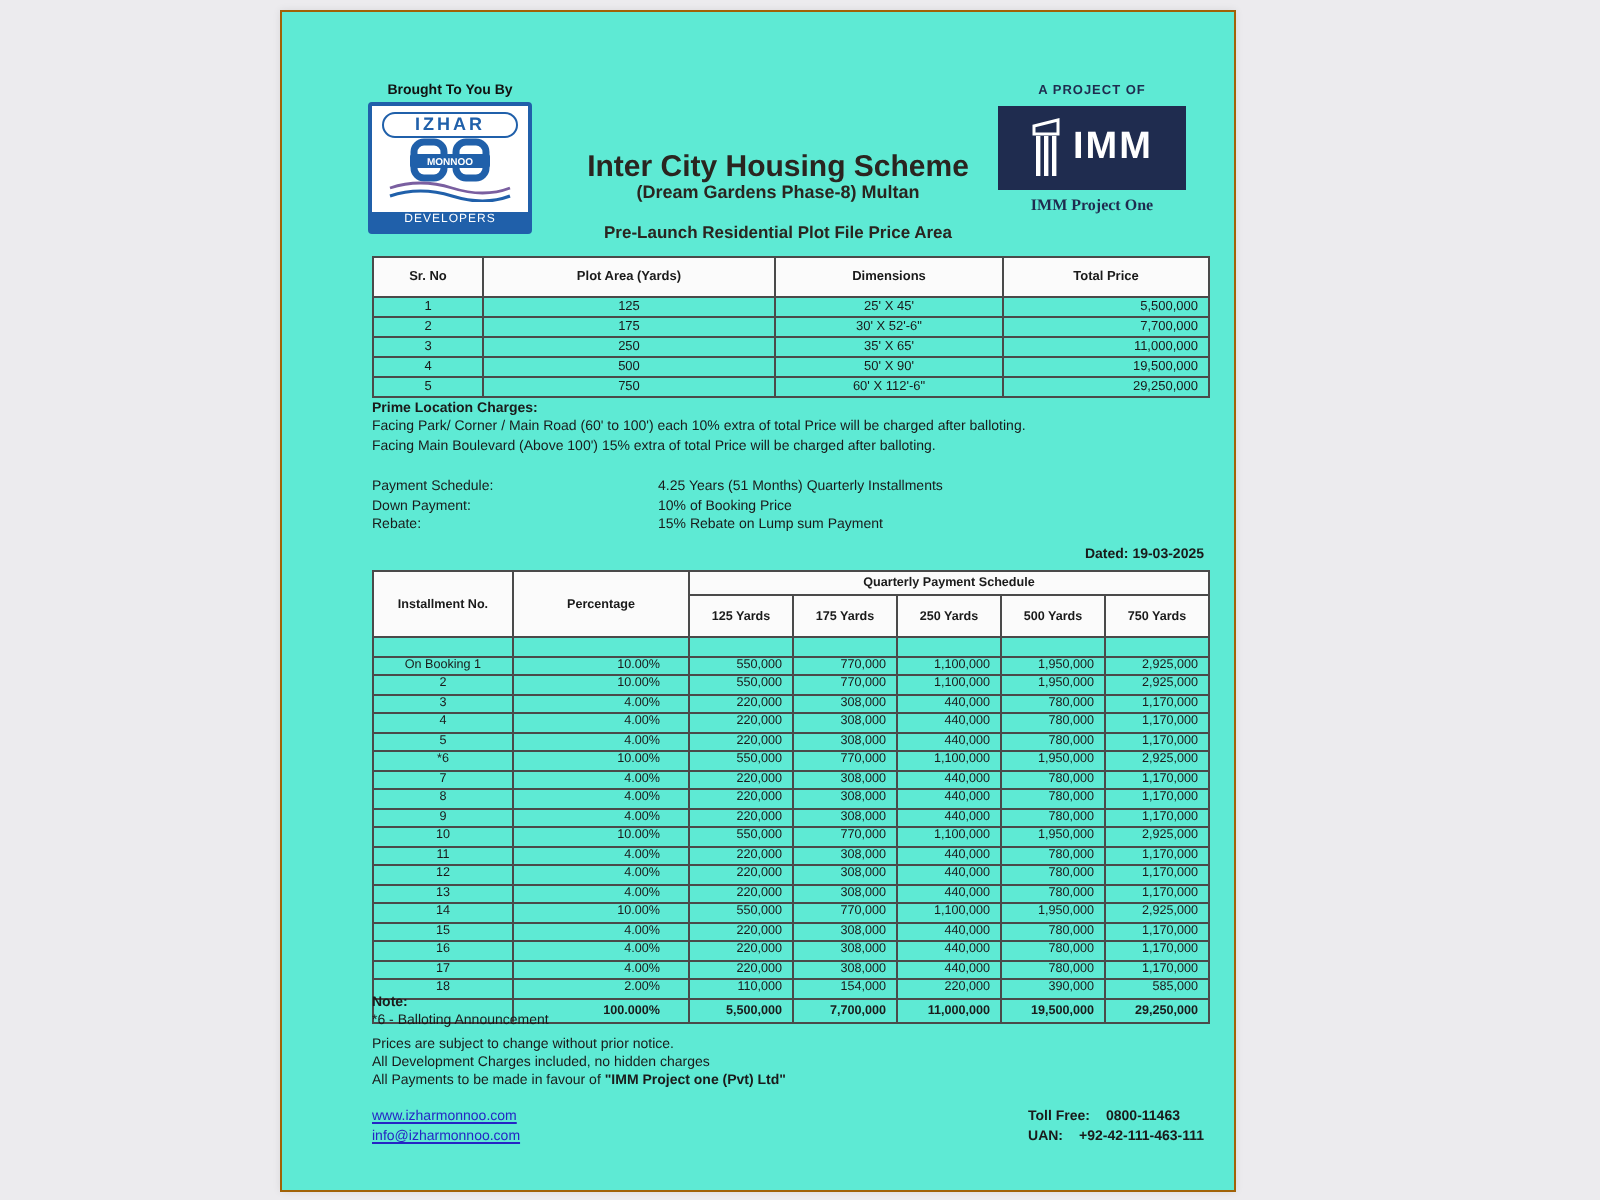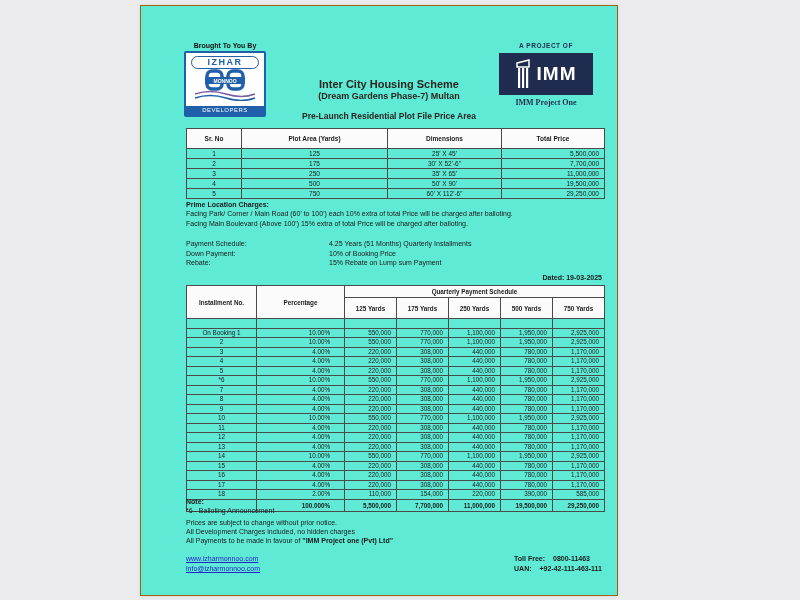--- a/index.html
+++ b/index.html
@@ -15,21 +15,21 @@
     background:#5eead4;border:1px solid #a16207;
     box-shadow:0 0 4px rgba(0,0,0,0.08);
   }
   
   .brought{position:absolute;left:43px;top:36px;width:82px;text-align:center;}
   .brought-label{font-size:7px;font-weight:bold;color:#111;}
   .izhar-box{margin-top:2px;border:2px solid #2060aa;background:#fff;height:62px;position:relative;border-radius:2px;}
   .izhar-name{margin:3px 5px 0;border:1.5px solid #2060aa;border-radius:7px;color:#2060aa;font-weight:bold;font-size:9px;letter-spacing:1.5px;line-height:11px;}
   .izhar-dev{position:absolute;bottom:0;left:0;right:0;background:#2060aa;color:#fff;font-size:6px;letter-spacing:0.5px;line-height:9px;}
   .titles{position:absolute;left:120px;top:72px;width:256px;text-align:center;color:#2a2520;}
-  .title-main{font-size:11px;font-weight:bold;line-height:12px;}
+  .title-main{font-size:15px;font-weight:bold;line-height:12px;}
   .title-sub{font-size:9px;font-weight:bold;line-height:12px;}
   .title-list{font-size:8.5px;font-weight:bold;margin-top:9px;}
   .project{position:absolute;left:350px;top:36px;width:110px;text-align:center;}
   .project-of{font-size:6.5px;font-weight:bold;color:#1f2c4f;letter-spacing:0.5px;}
   .imm-box{margin:4px auto 0;width:94px;height:42px;background:#1f2c4f;color:#fff;display:flex;align-items:center;justify-content:center;gap:5px;}
   .imm-text{font-size:19px;font-weight:bold;letter-spacing:1px;}
   .imm-caption{font-size:8px;font-weight:bold;color:#1f2c4f;margin-top:3px;font-family:Liberation Serif, serif;}
   
   table{border-collapse:collapse;table-layout:fixed;}
   .t1{position:absolute;left:45px;top:122px;width:418px;font-size:6.5px;}
@@ -76,21 +76,21 @@
         <text x="32" y="13.5" text-anchor="middle" font-size="5" fill="#ffffff" font-family="Liberation Sans, sans-serif" font-weight="bold">MONNOO</text>
         <path d="M2 25 q15 -5 31 0 t29 0" fill="none" stroke="#7a5fa0" stroke-width="1.4"></path>
         <path d="M2 29 q15 -5 31 0 t29 0" fill="none" stroke="#2060aa" stroke-width="1.6"></path>
       </svg>
       <div class="izhar-dev">DEVELOPERS</div>
     </div>
   </div>
 
   <div class="titles">
     <div class="title-main">Inter City Housing Scheme</div>
-    <div class="title-sub">(Dream Gardens Phase-7) Multan</div>
+    <div class="title-sub">(Dream Gardens Phase-8) Multan</div>
     <div class="title-list">Pre-Launch Residential Plot File Price Area</div>
   </div>
 
   <div class="project">
     <div class="project-of">A PROJECT OF</div>
     <div class="imm-box">
       <svg width="16" height="30" viewBox="0 0 16 30">
         <path d="M1 4 L13 1 L13 8 L1 8 Z" fill="none" stroke="#ffffff" stroke-width="1.5"></path>
         <rect x="2" y="9" width="2.2" height="20" fill="#ffffff"></rect>
         <rect x="6" y="9" width="2.2" height="20" fill="#ffffff"></rect>

